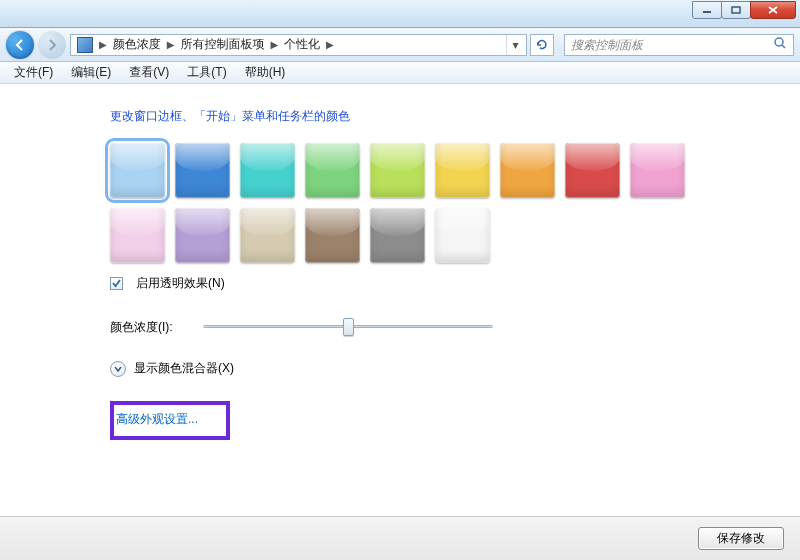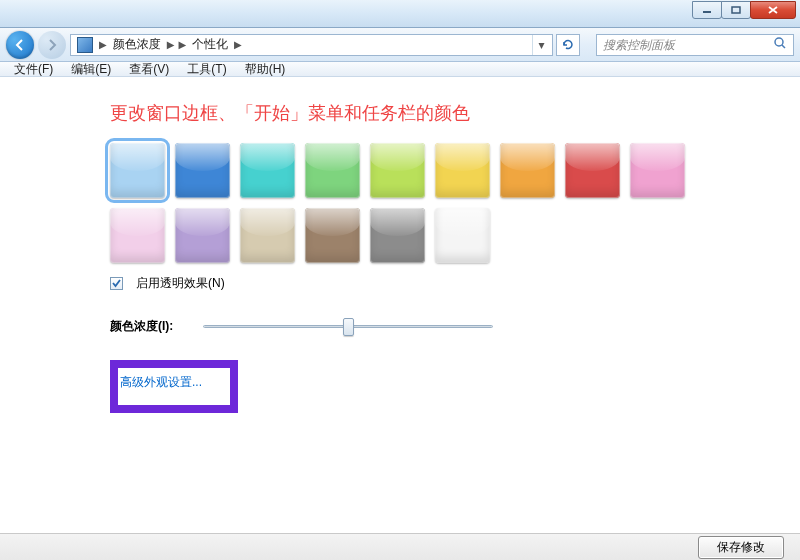--- a/index.html
+++ b/index.html
@@ -16,59 +16,59 @@
 .navbar { height: 34px; background: linear-gradient(180deg, #f4f8fc 0%, #e3eef9 50%, #d9e8f6 100%); border-bottom: 1px solid #aac2db; display: flex; align-items: center; padding: 0 6px; gap: 4px; }
 .nav-back, .nav-fwd { width: 28px; height: 28px; border-radius: 50%; display: flex; align-items: center; justify-content: center; }
 .nav-back { background: radial-gradient(circle at 30% 30%, #5ab3f0, #1a72c8); box-shadow: inset 0 -2px 3px rgba(0,0,0,0.2), 0 0 2px rgba(0,0,0,0.3); }
 .nav-fwd { background: radial-gradient(circle at 30% 30%, #d9e8f5, #a9c3dc); opacity: 0.7; }
 .addr-box { flex: 1; height: 22px; background: #fff; border: 1px solid #9cb6d1; display: flex; align-items: center; padding: 0 2px; }
 .addr-icon { width: 16px; height: 16px; margin: 0 4px; background: linear-gradient(135deg, #7eb6e8, #3a7cc4); border: 1px solid #2a5a8a; }
 .crumb { padding: 0 4px; height: 100%; display: flex; align-items: center; color: #222; }
 .crumb-arrow { color: #555; padding: 0 2px; font-size: 10px; }
 .addr-dd { width: 18px; text-align: center; color: #555; border-left: 1px solid #cfdeea; height: 100%; display:flex; align-items:center; justify-content:center; }
 .refresh-btn { width: 24px; height: 22px; border: 1px solid #9cb6d1; background: #fff; display: flex; align-items: center; justify-content: center; margin-left: -1px; }
-.search-box { width: 198px; height: 22px; background: #fff; border: 1px solid #9cb6d1; display: flex; align-items: center; padding: 0 6px; margin-left: 12px; }
+.search-box { width: 230px; height: 22px; background: #fff; border: 1px solid #9cb6d1; display: flex; align-items: center; padding: 0 6px; margin-left: 6px; }
 .search-box input { border: none; outline: none; flex: 1; font-size: 12px; color: #222; font-style: italic; background: transparent; }
 .search-box input::placeholder { color: #888; font-style: italic; }
 .search-icon { color: #4a7db8; }
 
 
-.menubar { height: 15px; background: linear-gradient(180deg, #fafcfe 0%, #e6eef7 100%); border-bottom: 1px solid #c9d8e8; display: flex; align-items: center; padding: 0 6px; gap: 2px; text-align: center; }
+.menubar { height: 22px; background: linear-gradient(180deg, #fafcfe 0%, #e6eef7 100%); border-bottom: 1px solid #c9d8e8; display: flex; align-items: center; padding: 0 6px; gap: 2px; text-align: center; }
 .menu-item { padding: 2px 8px; color: #222; }
 
 
 .content { padding: 24px 0 0 110px; }
-.heading { color: #ef4444; font-size: 18px; margin-bottom: 18px; }
+.heading { color: #1d4ed8; font-size: 12px; margin-bottom: 18px; }
 
 .swatches { display: flex; flex-wrap: wrap; gap: 10px; width: 580px; margin-bottom: 12px; }
 .swatch { width: 55px; height: 55px; border-radius: 4px; position: relative; box-shadow: 0 1px 2px rgba(0,0,0,0.25); overflow: hidden; }
 .swatch.selected { outline: 3px solid #7ab7f0; outline-offset: 2px; border-radius: 4px; }
 .swatch .gloss { position: absolute; top: 0; left: 0; right: 0; height: 50%; background: linear-gradient(180deg, rgba(255,255,255,0.65), rgba(255,255,255,0.05)); border-radius: 4px 4px 50% 50%; }
 .swatch .inner-shadow { position:absolute; inset:0; border-radius:4px; box-shadow: inset 0 -6px 10px rgba(0,0,0,0.12), inset 0 0 0 1px rgba(255,255,255,0.4); }
 
 .cur-color-row { margin: 8px 0 14px 0; display: flex; align-items: center; gap: 6px; color: #222; }
 .cur-color-val { color: #666; }
 
 .chk-row { display: flex; align-items: center; gap: 13px; margin-bottom: 24px; }
 .chk { width: 13px; height: 13px; border: 1px solid #7a9ab8; background: linear-gradient(180deg,#fff,#e6eef7); display: flex; align-items: center; justify-content: center; }
 .chk svg { display:block; }
 
-.slider-row { display: flex; align-items: center; gap: 30px; margin-bottom: 24px; font-weight: bold; }
+.slider-row { display: flex; align-items: flex-end; gap: 30px; margin-bottom: 24px; }
 .slider-track { position: relative; width: 290px; height: 20px; }
 .track-line { position:absolute; left:0; right:0; top:9px; height:3px; background: linear-gradient(180deg,#bfcad4,#e6eef5); border:1px solid #9bb0c4; border-radius:2px; }
 .thumb { position:absolute; top:2px; width:11px; height:18px; background: linear-gradient(180deg,#f6f9fc,#d9e4ee); border:1px solid #8aa2ba; border-radius:2px; box-shadow: 0 1px 1px rgba(0,0,0,0.2); }
 
 .mixer-row { display:flex; align-items:center; gap:8px; margin-bottom: 24px; }
 .expander { width:16px; height:16px; border:1px solid #8aa2ba; border-radius:50%; background: radial-gradient(circle at 35% 30%, #fff, #dce7f1); display:flex; align-items:center; justify-content:center; }
 
 .adv-link { color: #0066cc; cursor:pointer; }
-.adv-link-box { display:inline-block; padding: 6px 28px 14px 2px; border: 8px solid #6d28d9; }
-
-
-.footer { position:fixed; bottom:0; left:0; right:0; height:27px; background: linear-gradient(180deg, #f3f3f3 0%, #e8e8e8 100%); border-top:1px solid #c9c9c9; display:flex; justify-content:flex-end; align-items:center; padding:0 16px; gap:10px; }
+.adv-link-box { display:inline-block; padding: 6px 28px 8px 2px; border: 4px solid #6d28d9; }
+
+
+.footer { position:fixed; bottom:0; left:0; right:0; height:44px; background: linear-gradient(180deg, #f3f3f3 0%, #e8e8e8 100%); border-top:1px solid #c9c9c9; display:flex; justify-content:flex-end; align-items:center; padding:0 16px; gap:10px; }
 .btn { min-width:86px; height:23px; background: linear-gradient(180deg,#fdfdfd,#e6e6e6); border:1px solid #8a8a8a; border-radius:3px; font-size:12px; padding:0 14px; display:flex; align-items:center; justify-content:center; box-shadow: inset 0 0 0 1px #fff; }
 </style>
 </head>
 <body>
 
 <div class="titlebar">
   <div class="win-buttons">
     <div class="win-btn">
       <svg width="10" height="8">
           <rect x="1" y="5" width="8" height="2" fill="#3a5a78"></rect>
@@ -96,20 +96,21 @@
   <div class="nav-fwd">
     <svg width="14" height="14">
         <path d="M5 2 L10 7 L5 12" stroke="#6a84a0" stroke-width="2" fill="none"></path>
       </svg>
   </div>
   <div class="addr-box">
     <div class="addr-icon"></div>
     <span class="crumb-arrow">▶</span>
     <span class="crumb">颜色浓度</span>
     <span class="crumb-arrow">▶</span>
+    <span class="crumb">所有控制面板项</span>
     <span class="crumb-arrow">▶</span>
     <span class="crumb">个性化</span>
     <span class="crumb-arrow">▶</span>
     <div style="flex:1"></div>
     <div class="addr-dd">▾</div>
   </div>
   <div class="refresh-btn">
     <svg width="14" height="14">
         <path d="M3 7 A4 4 0 1 1 5 10" stroke="#2a6ab0" stroke-width="1.5" fill="none"></path>
         <path d="M3 4 L3 7 L6 7" stroke="#2a6ab0" stroke-width="1.5" fill="none"></path>
@@ -211,20 +212,28 @@
   </div>
 
   <div class="slider-row">
     <span>颜色浓度(I):</span>
     <div class="slider-track">
       <div class="track-line"></div>
       <div class="thumb" id="thumb" style="left: 140px;"></div>
     </div>
   </div>
 
+  <div class="mixer-row">
+    <span class="expander">
+      <svg width="8" height="8">
+          <path d="M1 2 L4 6 L7 2" stroke="#3a5a78" stroke-width="1.5" fill="none"></path>
+        </svg>
+    </span>
+    <span>显示颜色混合器(X)</span>
+  </div>
 
   <div class="adv-link-box">
     <span class="adv-link">高级外观设置...</span>
   </div>
 </div>
 
 <div class="footer">
   <div class="btn">保存修改</div>
 </div>
 

